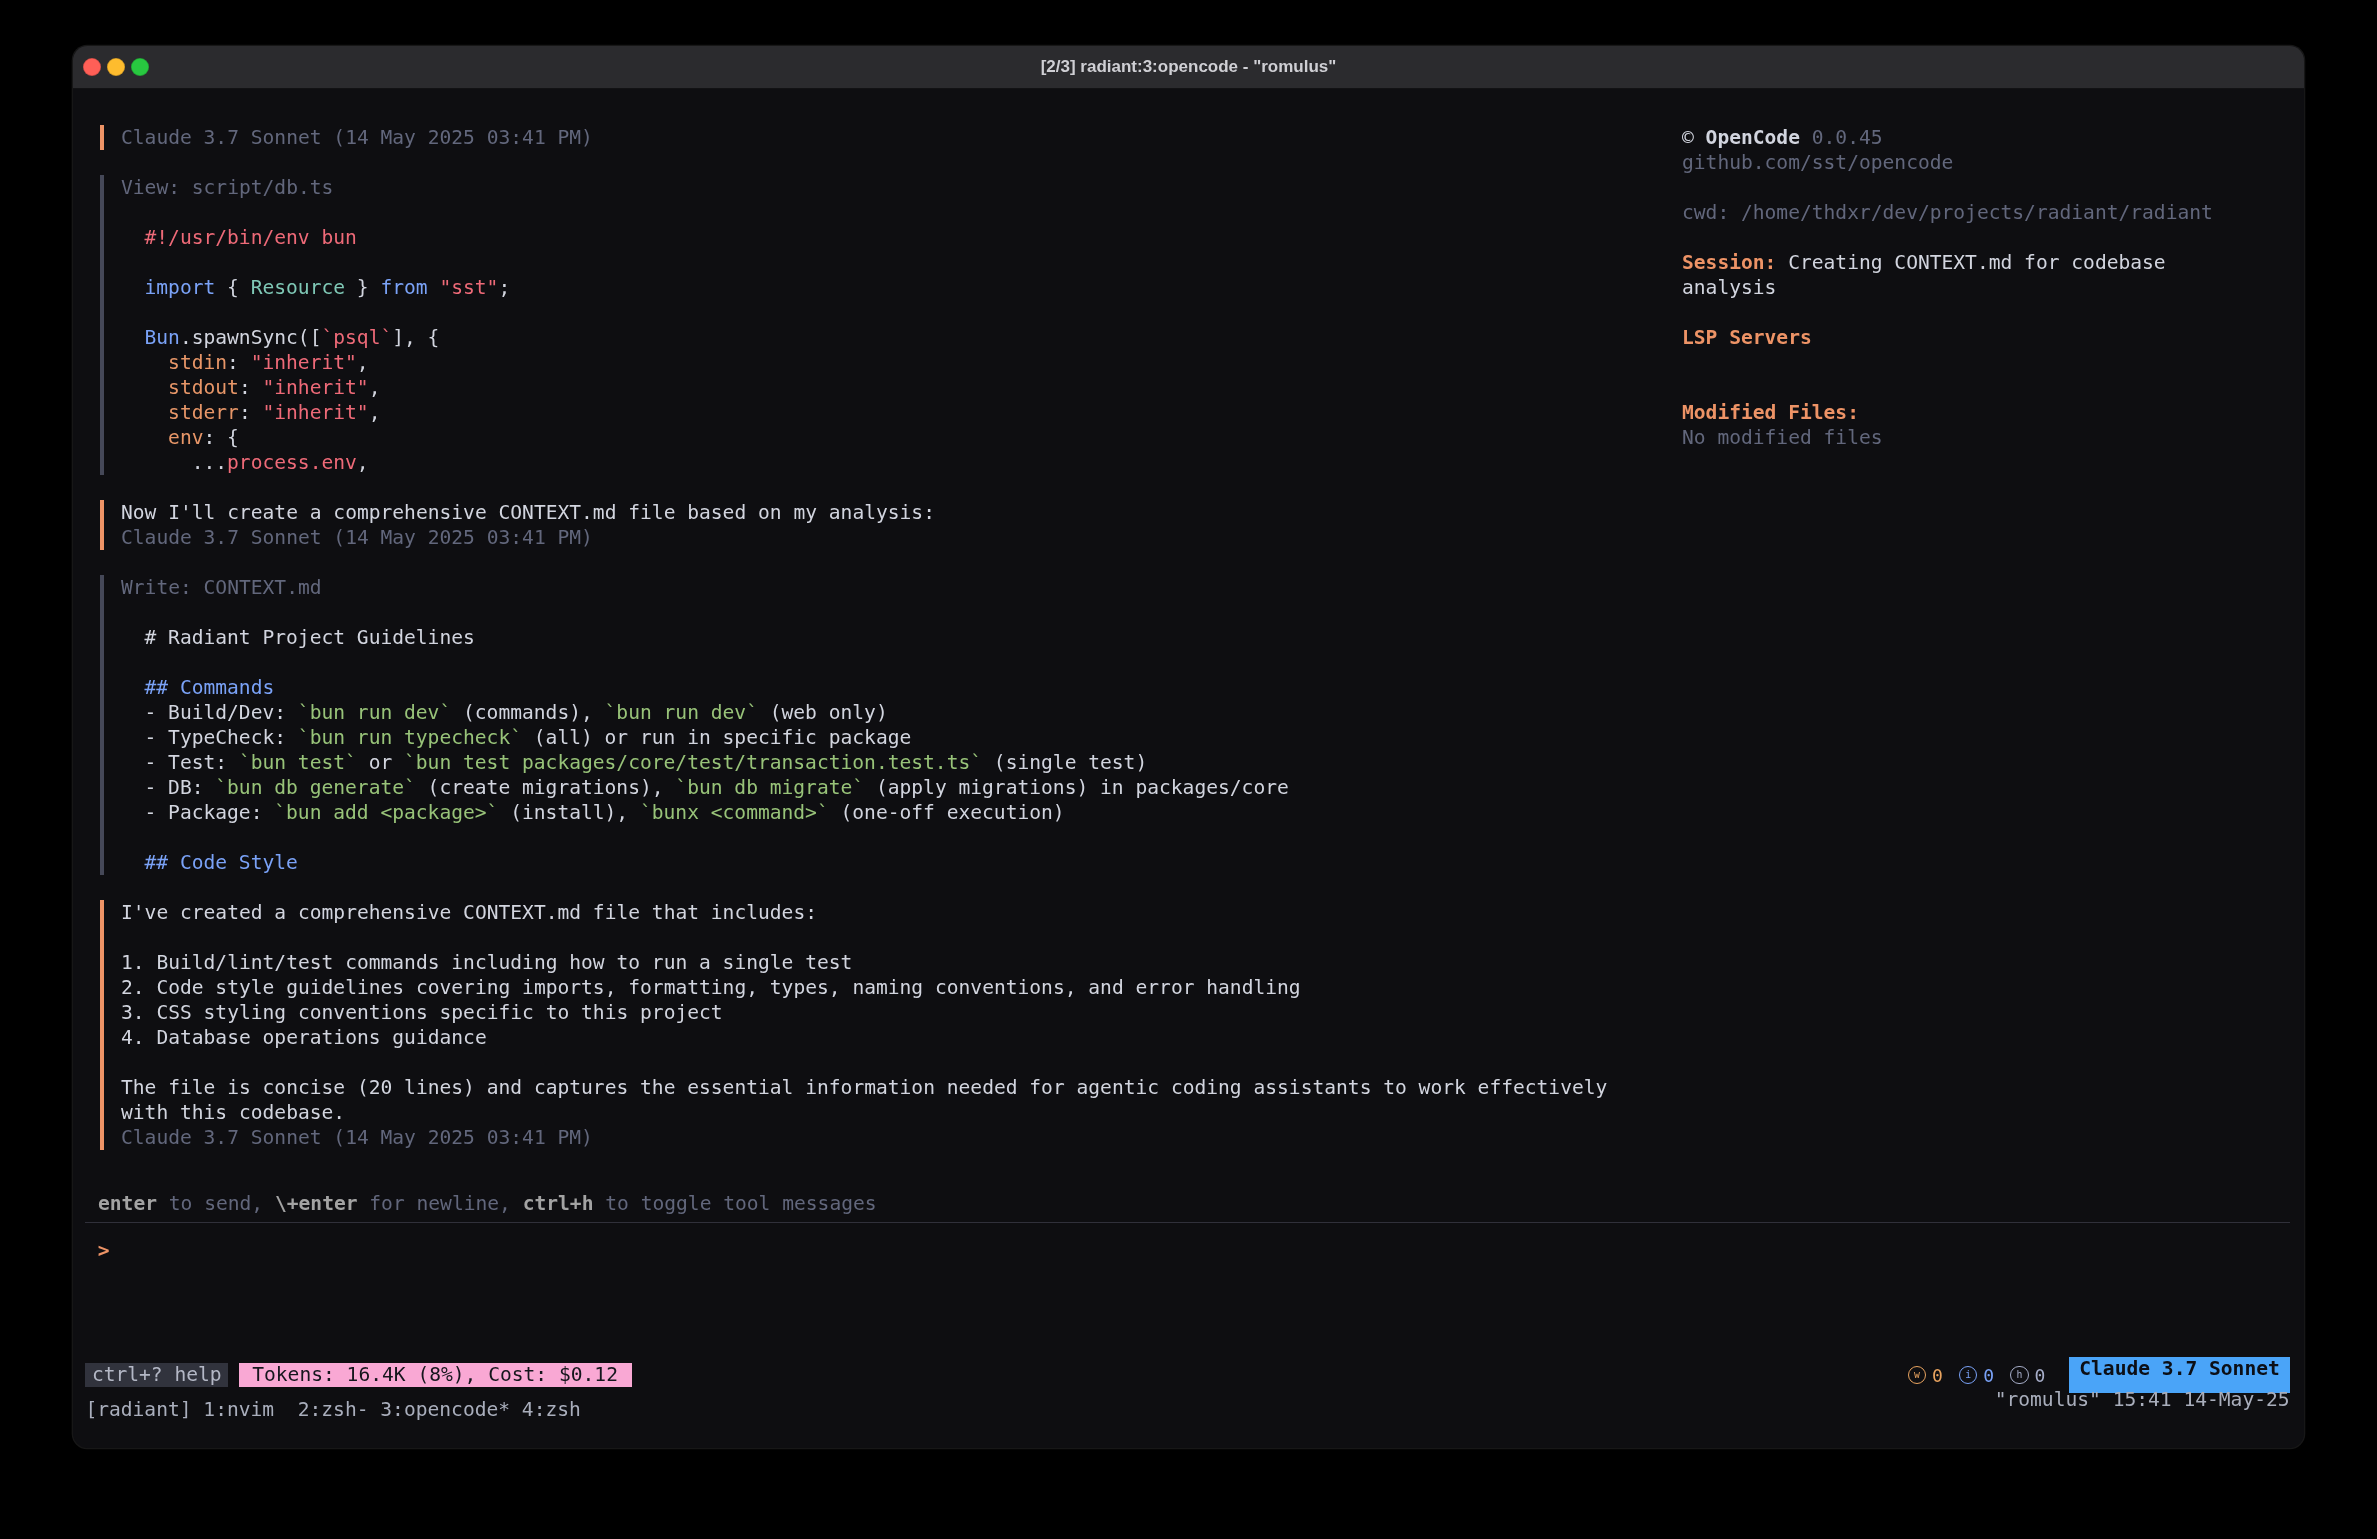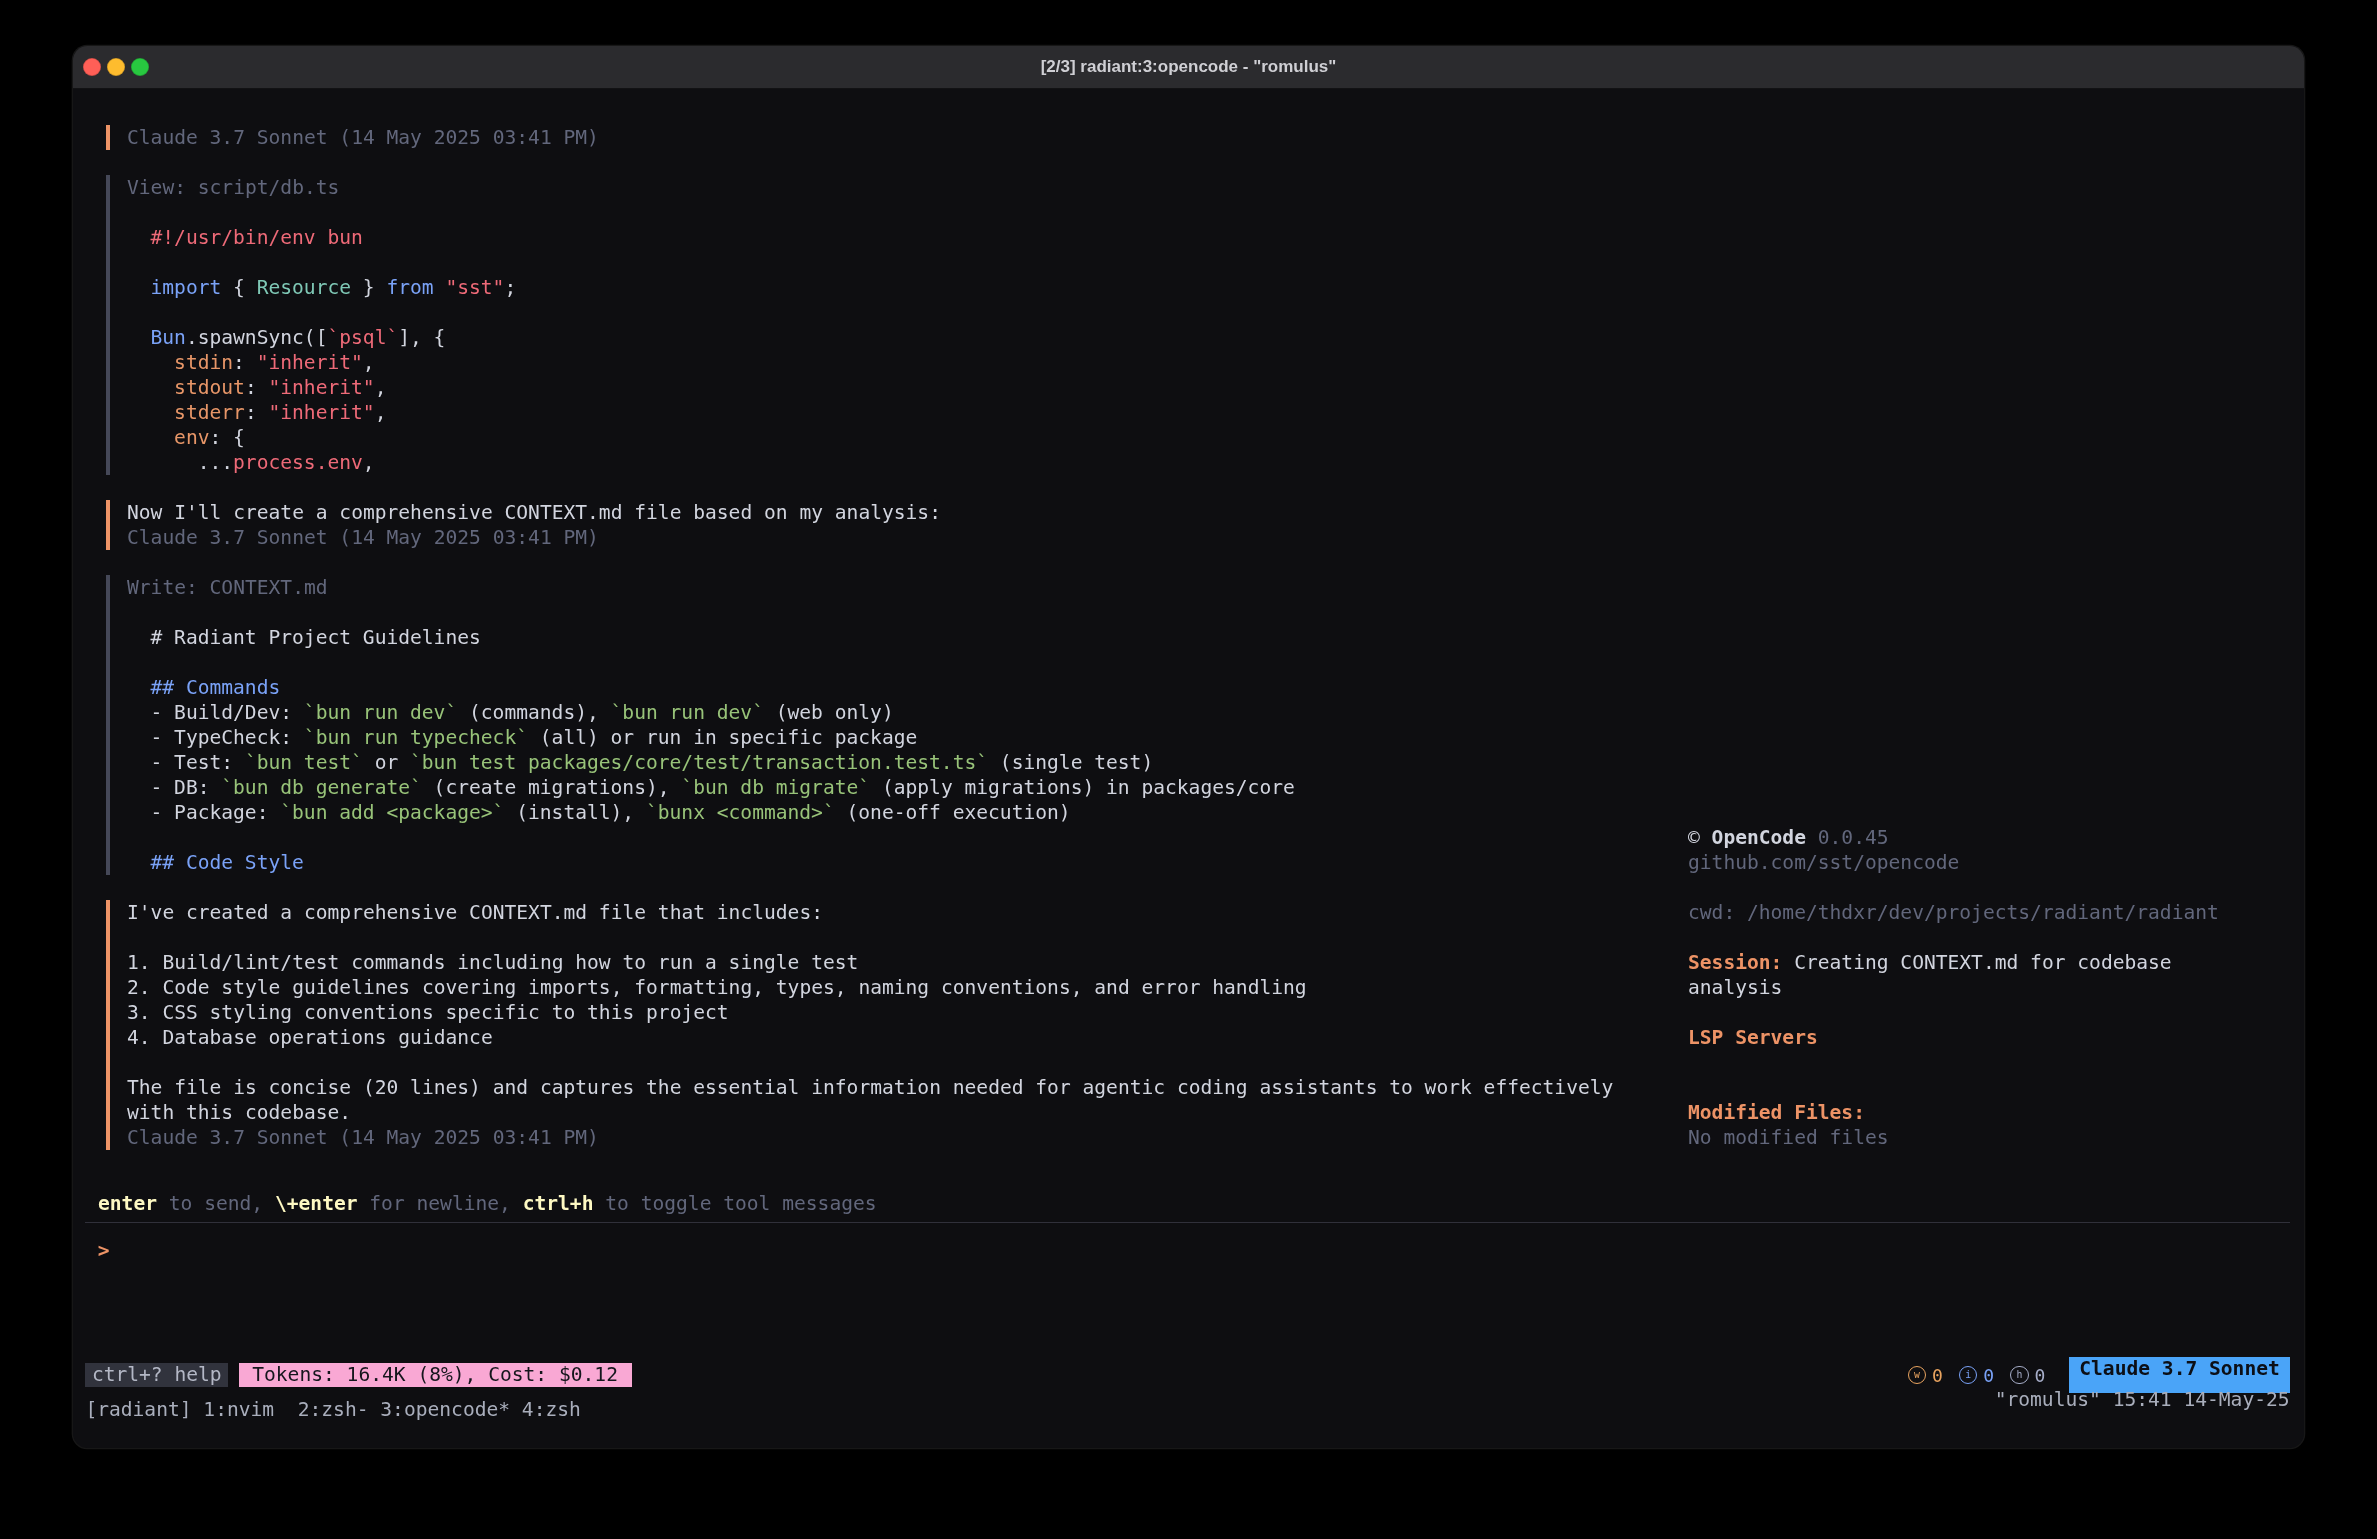--- a/index.html
+++ b/index.html
@@ -20,40 +20,40 @@
   .tl { width:18px; height:18px; border-radius:50%; box-shadow:inset 0 0 0 0.7px rgba(0,0,0,0.2); }
   .tl.red { background:#ff5f57; } .tl.yellow { background:#febc2e; } .tl.green { background:#28c840; }
   .title {
     flex:1; text-align:center; font-family:"Liberation Sans", sans-serif;
     font-size:17px; font-weight:700; color:#cfcfd4;
   }
   .terminal {
     position:absolute; top:42px; left:0; right:0; bottom:0;
     font-size:19.6px; line-height:25px; color:#d2d5df;
   }
-  .term-body { position:absolute; top:37px; left:33px; right:12.4px; display:flex; align-items:flex-end; }
+  .term-body { position:absolute; top:37px; left:27px; right:12.4px; display:flex; align-items:flex-start; }
   .main-col { width:1582px; flex:none; }
   .sidebar { width:561px; flex:none; }
   .tline { min-height:25px; line-height:25px; white-space:pre-wrap; }
   .block { border-left:4.6px solid #454858; padding-left:17px; }
   .block.accent { border-color:#ed9366; }
   .mb1 { margin-bottom:25px; }
   .indent2 { padding-left:23.5px; }
   .dim { color:#62677c; }
   .fg { color:#d2d5df; }
   .bold { font-weight:bold; }
   .orange-label { color:#ed9366; font-weight:bold; }
   .tk-fg { color:#d2d5df; }
   .tk-dim { color:#62677c; }
   .tk-red { color:#ee6a78; }
   .tk-orange { color:#e79668; }
   .tk-blue { color:#7aa2f7; }
   .tk-teal { color:#7fc8b6; }
   .tk-green { color:#98c379; }
-  .tk-strong { color:#fef9c3; font-weight:bold; }
+  .tk-strong { color:#a3a3a3; font-weight:bold; }
   .hint { position:absolute; top:1103px; left:25px; right:14.4px; white-space:pre; }
   .input-box {
     position:absolute; top:1134px; left:12.4px; right:14.4px; height:130px;
     border-top:1.3px solid #30303a; padding:15px 0 0 12.4px; box-sizing:border-box;
   }
   .prompt { color:#ed9366; font-weight:bold; }
   .statusbar { position:absolute; top:1275px; left:12.4px; right:14.4px; height:24px; display:flex; align-items:center; }
   .badge-help { background:#31333d; color:#b4b8c6; padding:0 6.5px; height:24px; line-height:24px; white-space:pre; }
   .badge-usage { background:#f9a8d4; color:#15161d; padding:0 13.7px; margin-left:10.4px; height:24px; line-height:24px; white-space:pre; }
   .sb-right { margin-left:auto; display:flex; align-items:center; gap:16.3px; }

